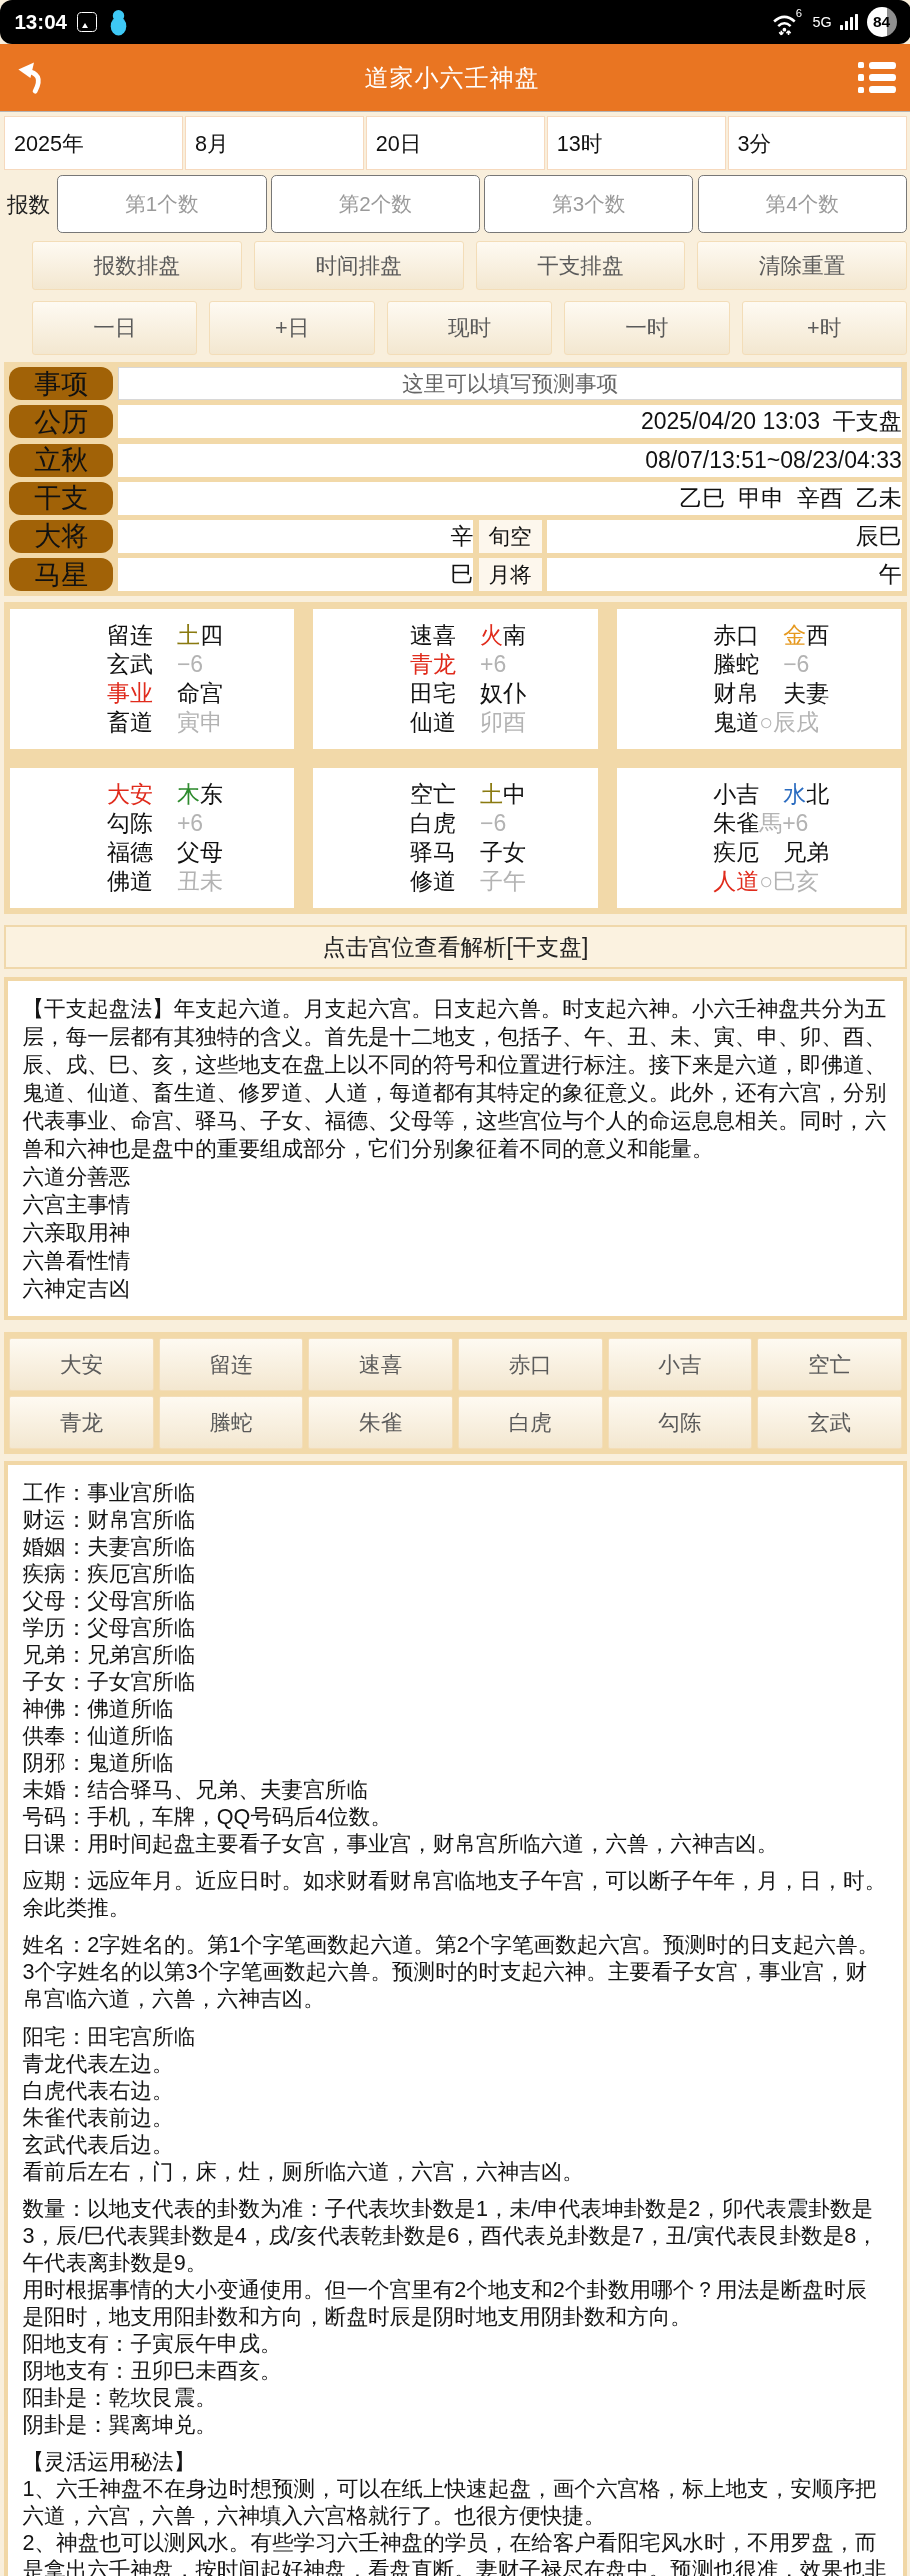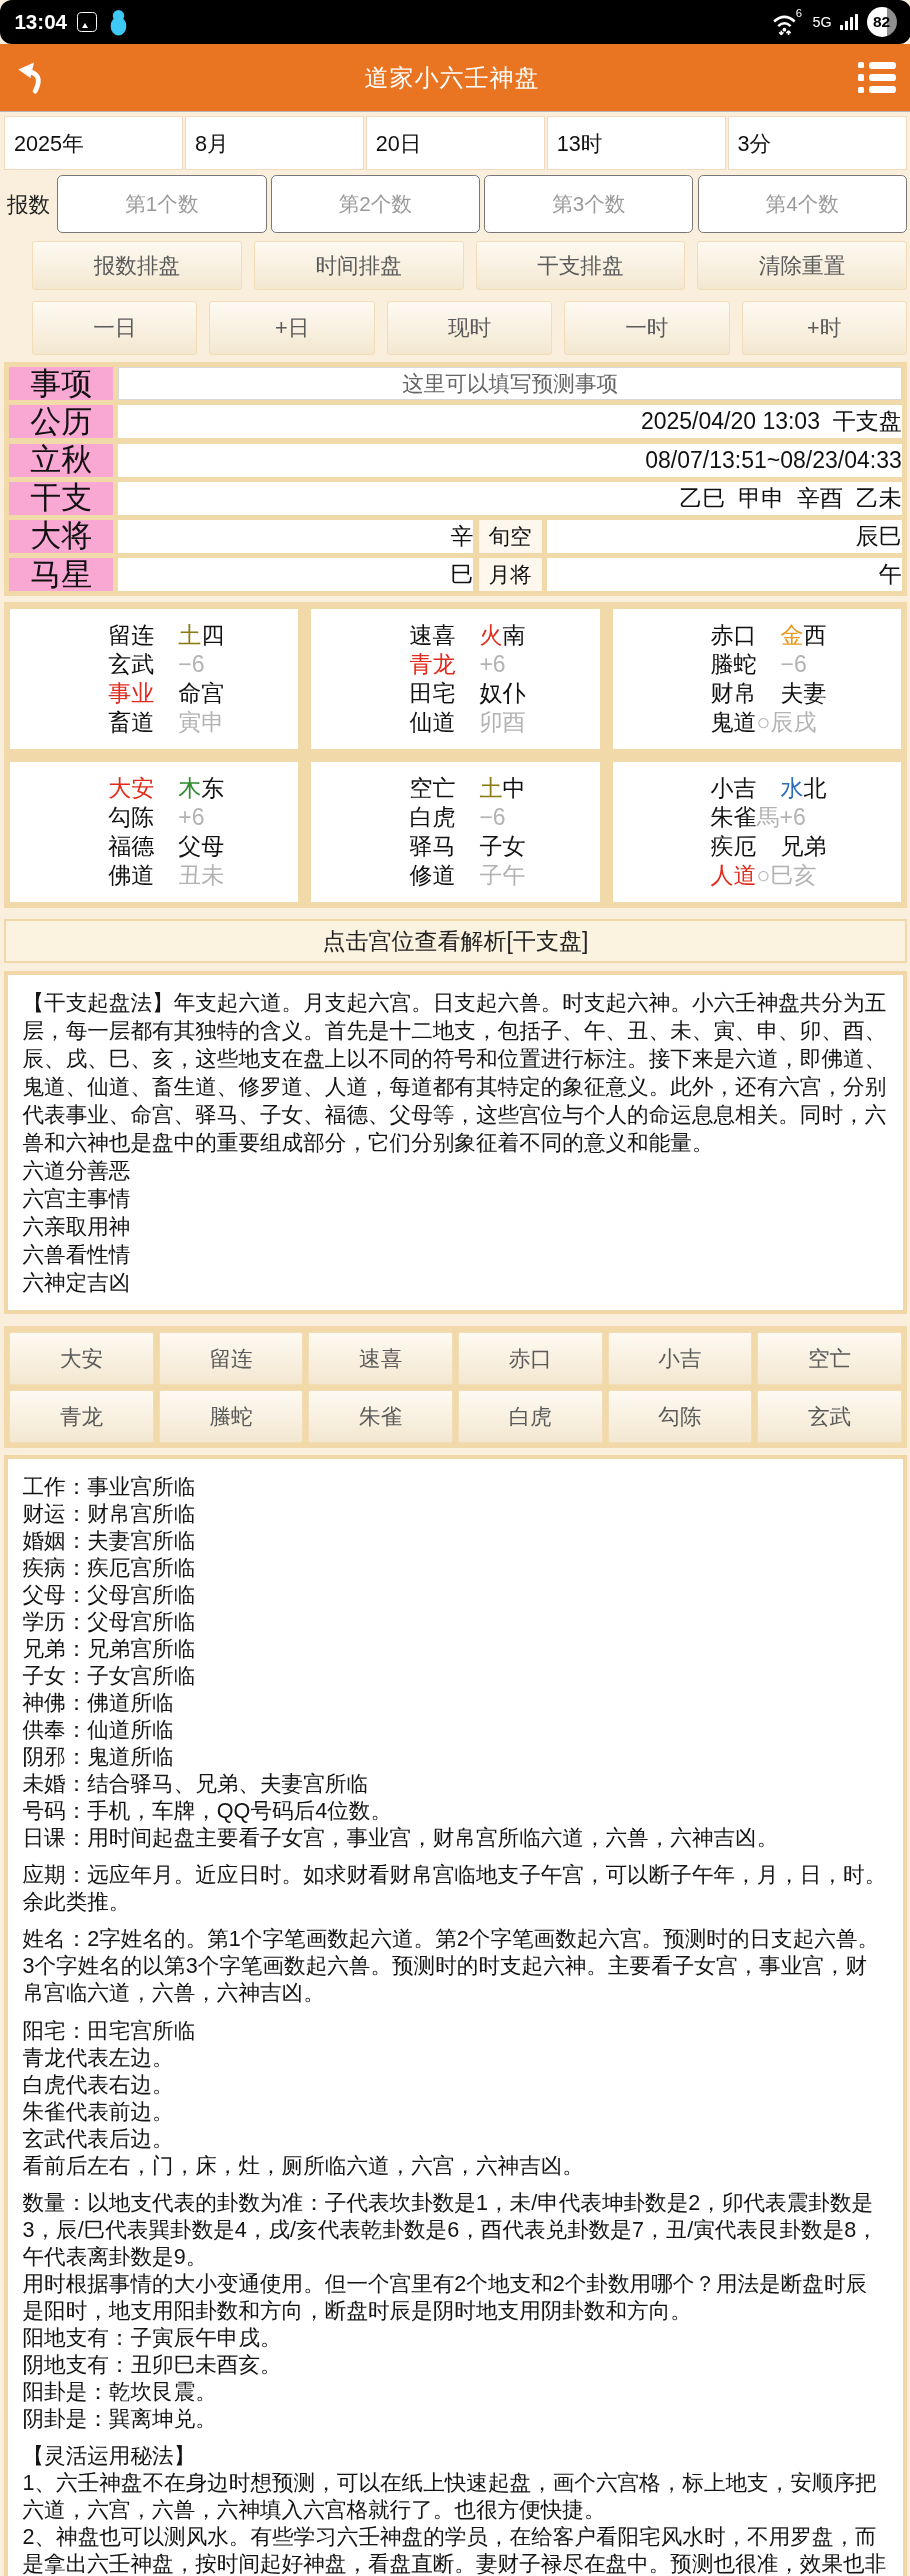--- a/index.html
+++ b/index.html
@@ -43,30 +43,30 @@
   .numinput::placeholder{color:#9a9a9a;}
   .btnrow{display:grid;gap:12px;margin-top:8.2px;margin-left:28px;}
   .btnrow.r1{grid-template-columns:repeat(4,1fr);}
   .btnrow.r2{grid-template-columns:repeat(5,1fr);margin-top:10.3px;}
   .cbtn{height:49px;background:linear-gradient(#fefaf2,#f3e7d0);border:1px solid var(--btnborder);
     border-radius:3.1px;font-size:21.6px;color:#5a5a5a;display:flex;align-items:center;justify-content:center;cursor:pointer;}
   .btnrow.r2 .cbtn{height:54px;}
   
   .infotable{margin-top:7.2px;background:var(--frame);padding:5.2px;display:flex;flex-direction:column;gap:5.2px;}
   .irow{display:flex;gap:5.2px;height:33px;}
-  .ilabel{width:104px;background:#f9a8d4;display:flex;align-items:center;justify-content:center;font-size:31px;}
+  .ilabel{width:104px;background:#a16207;display:flex;align-items:center;justify-content:center;font-size:27px;border-radius:12px;}
   .ival{flex:1;background:#fff;display:flex;align-items:center;justify-content:flex-end;
     font-size:23px;white-space:pre-wrap;}
   .ival input{width:100%;height:100%;border:0.5px solid #d8d8d8;font-size:21.6px;text-align:center;color:#555;background:#fff;}
   .ival input::placeholder{color:#666;}
   .ilabel2{width:63px;background:#fdf7ed;display:flex;align-items:center;justify-content:center;font-size:21.6px;}
   .iv1{width:216px;}
   
   .palaces{margin-top:6.2px;background:var(--frame);padding:6.2px;display:grid;
-    grid-template-columns:repeat(3,1fr);gap:13px;}
+    grid-template-columns:repeat(3,1fr);gap:19px;}
   .pcell{background:#fff;height:140px;padding-top:12.4px;cursor:pointer;}
   .pline{font-size:23px;line-height:29px;padding-left:34%;white-space:nowrap;}
   .sp{display:inline-block;width:24px;}
   .muted{color:var(--muted);}
   .c-red{color:var(--red);} .c-earth{color:var(--earth);} .c-fire{color:var(--fire);}
   .c-metal{color:var(--metal);} .c-wood{color:var(--wood);} .c-water{color:var(--water);}
   
   .hintbar{margin-top:11.3px;height:44px;background:#fbf2e0;border:2.6px solid #f0d8ab;
     display:flex;align-items:center;justify-content:center;font-size:23px;color:#222;}
   .panel{margin-top:8.2px;background:#fff;border:4.6px solid #f1d7a6;padding:13.4px 14.4px;
@@ -101,21 +101,21 @@
       <path d="M20 44 v8 m0 0 l-4 -5 m4 5 l4 -5" stroke="#fff" stroke-width="3" fill="none"></path>
       <path d="M34 52 v-8 m0 0 l-4 5 m4 -5 l4 5" stroke="#fff" stroke-width="3" fill="none"></path>
     </svg>
     <span class="nettxt">5G</span>
     <span class="bars">
       <i style="height:5.2px"></i>
         <i style="height:8.8px"></i>
         <i style="height:12.4px"></i>
         <i style="height:16px"></i>
     </span>
-    <span class="batt">82</span>
+    <span class="batt">84</span>
   </div>
 </div>
 
 <div class="appbar">
   <svg class="back" viewBox="0 0 60 60">
     <path d="M16 18 Q48 22 32 52" stroke="#fff" stroke-width="8" fill="none" stroke-linecap="round"></path>
     <path d="M4 16 L30 4 L24 30 Z" fill="#fff"></path>
   </svg>
   <div class="title">道家小六壬神盘</div>
   <div class="menu">

